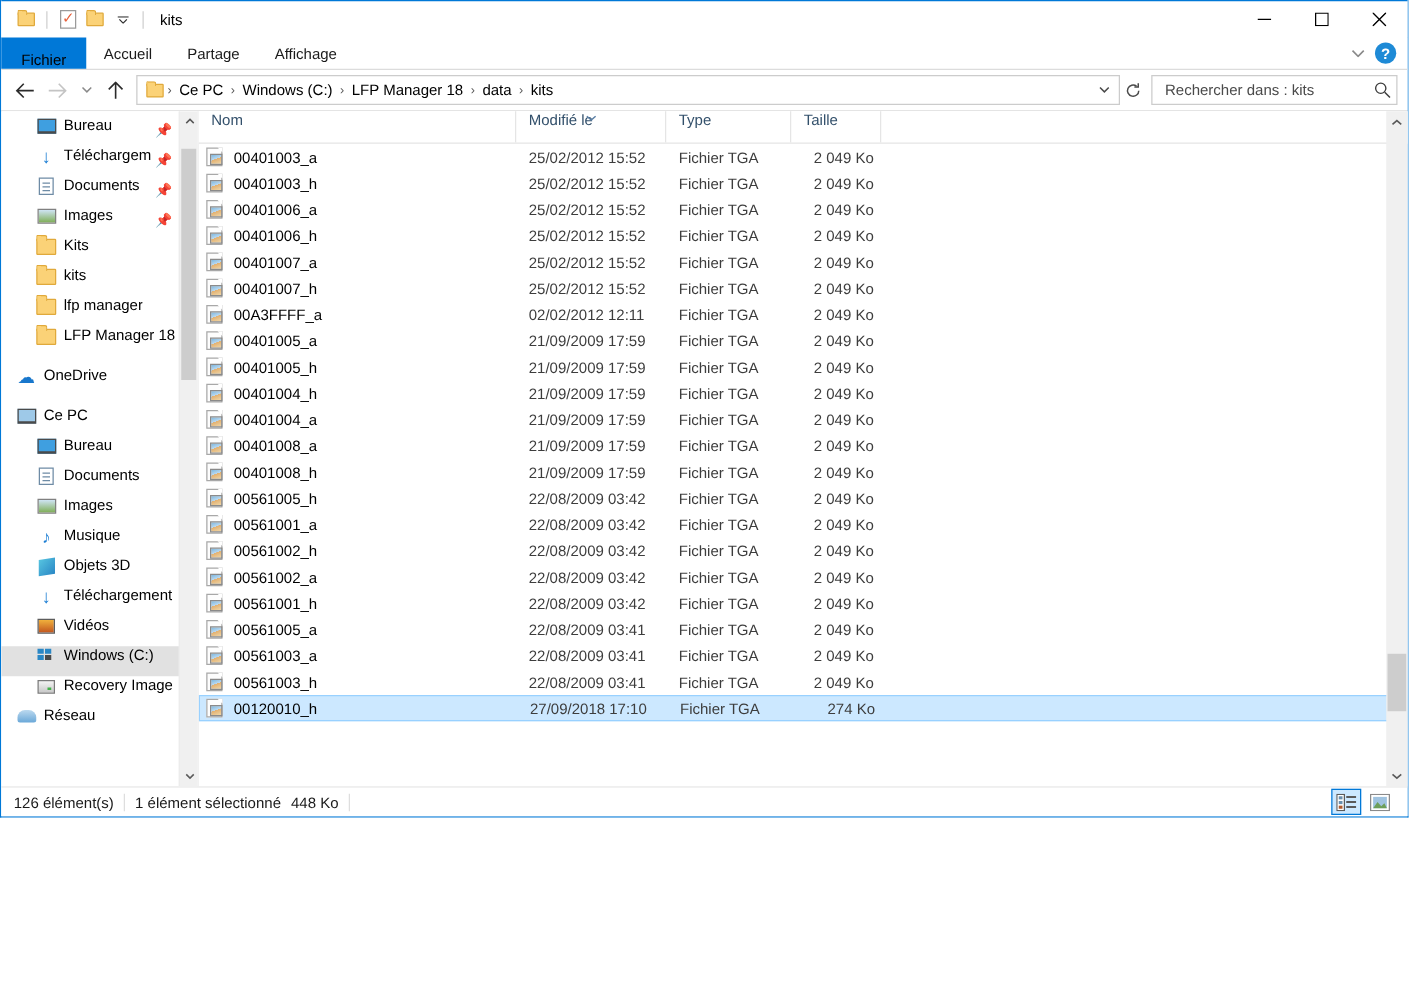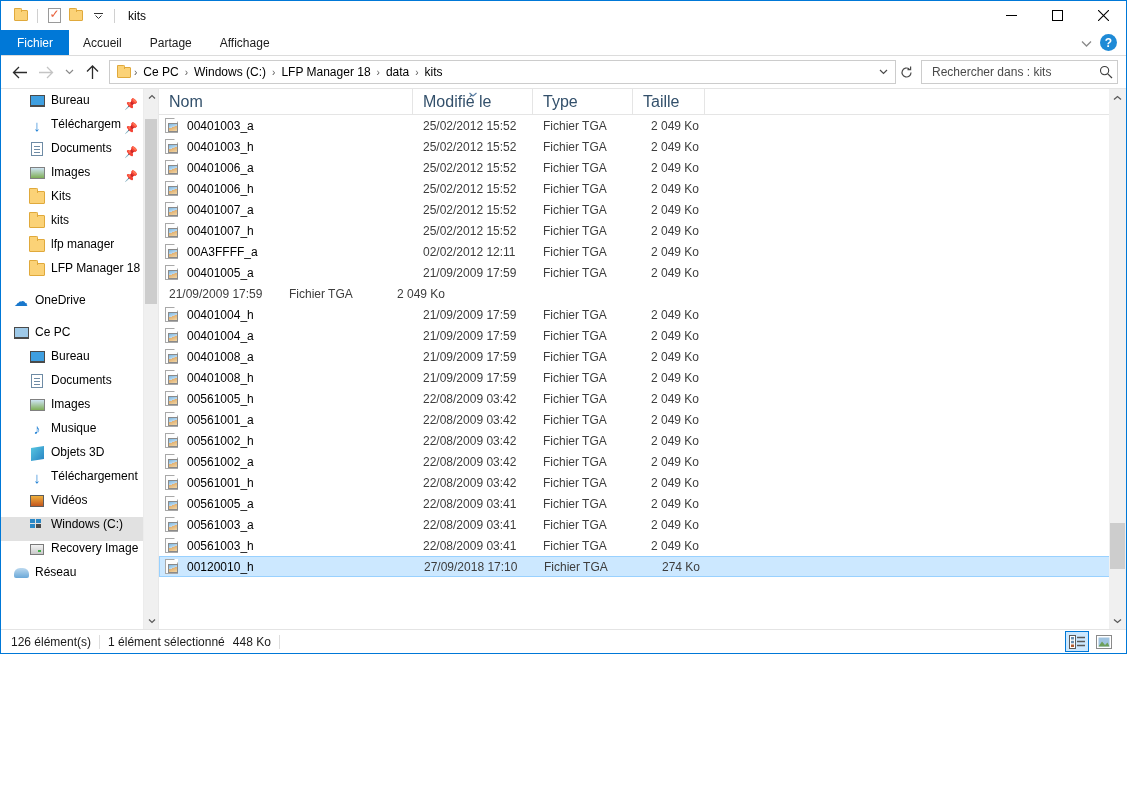--- a/index.html
+++ b/index.html
@@ -75,22 +75,23 @@
     background: #fff;
   }
   .tab {
     display: flex; align-items: center;
     padding: 0 14px;
     font-size: 12px;
     color: #1a1a1a;
   }
   .tab.file {
     background: #0078d7;
-    color: #ffffff;
+    color: #000000;
     padding: 0 16px;
+    align-items: flex-end;
   }
   .ribbon-right {
     margin-left: auto;
     display: flex;
     align-items: center;
     gap: 4px;
     padding-right: 9px;
   }
   .help-icon {
     width: 17px; height: 17px;
@@ -252,22 +253,22 @@
   }
   .colheader {
     height: 26px;
     display: flex;
     align-items: stretch;
     flex: none;
     border-bottom: 1px solid #e5e5e5;
     background: #fff;
   }
   .col {
-    display: flex; align-items: center;
-    font-size: 16px;
+    display: flex; align-items: flex-start;
+    font-size: 12px;
     color: #33506b;
     padding-left: 10px;
     border-right: 1px solid #e5e5e5;
     position: relative;
     flex: none;
   }
   .col.name  { width: 254px; }
   .col.date  { width: 120px; }
   .col.type  { width: 100px; }
   .col.size  { width: 72px; }
@@ -879,20 +880,24 @@
             <div class="row">
               <div class="cell name">
                 <span class="ficon"></span>
                 <span>00401005_a</span>
               </div>
               <div class="cell date">21/09/2009 17:59</div>
               <div class="cell type">Fichier TGA</div>
               <div class="cell size">2 049 Ko</div>
             </div>
             <div class="row">
+              <div class="cell name">
+                <span class="ficon"></span>
+                <span>00401005_h</span>
+              </div>
               <div class="cell date">21/09/2009 17:59</div>
               <div class="cell type">Fichier TGA</div>
               <div class="cell size">2 049 Ko</div>
             </div>
             <div class="row">
               <div class="cell name">
                 <span class="ficon"></span>
                 <span>00401004_h</span>
               </div>
               <div class="cell date">21/09/2009 17:59</div>

